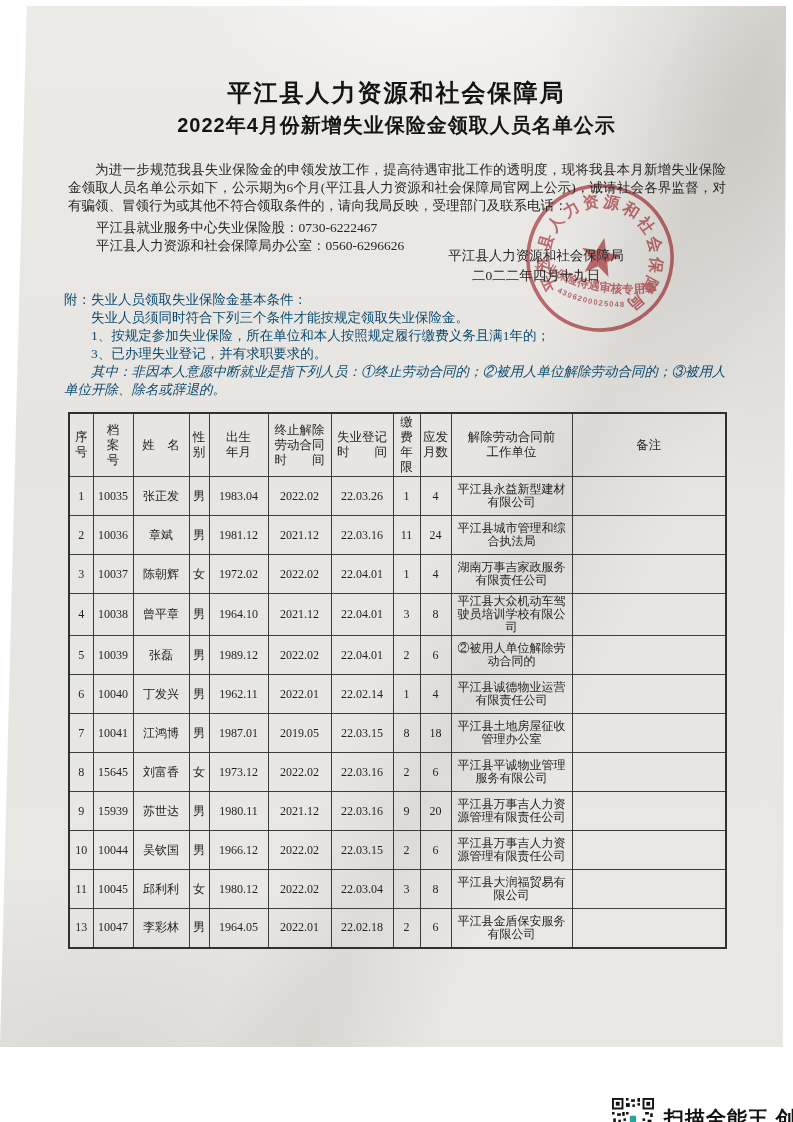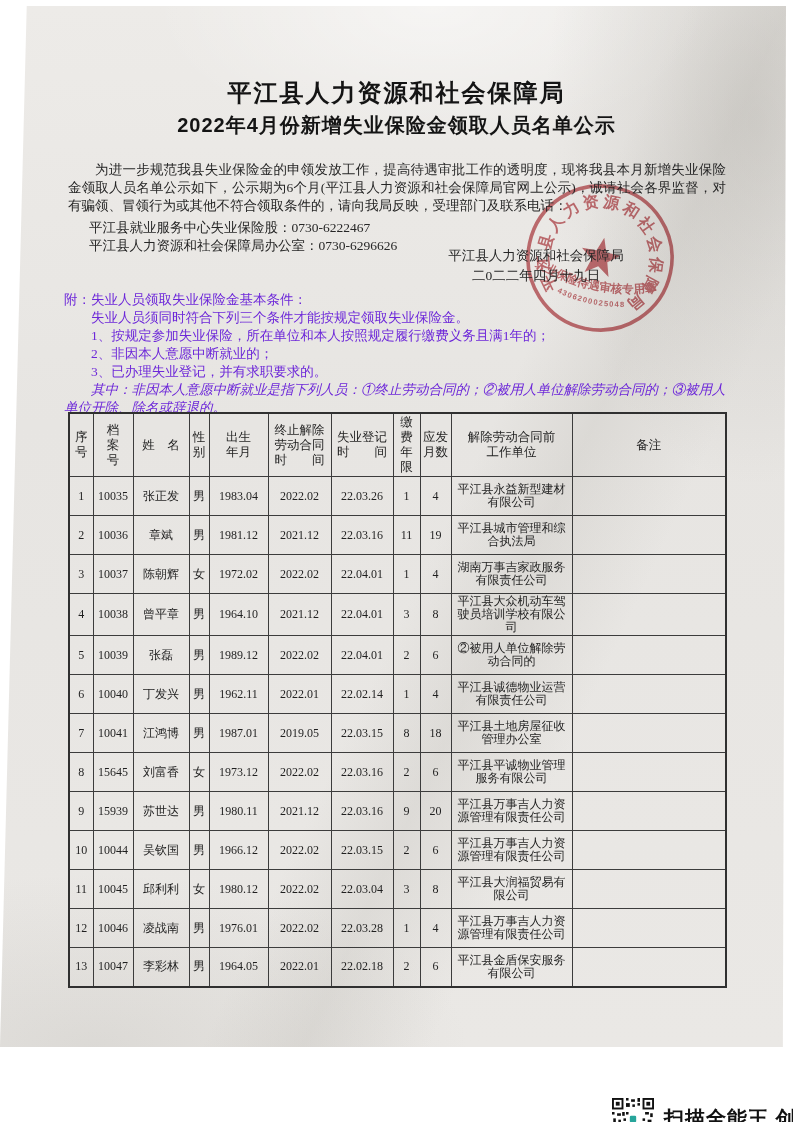--- a/index.html
+++ b/index.html
@@ -21,31 +21,31 @@
   }
   
   .doc-title{position:absolute;top:77px;left:0;width:100%;text-align:center;
     font-family:"Liberation Sans", sans-serif;font-weight:700;color:#141414;z-index:3;}
   .doc-title .l1{font-size:24px;line-height:31px;letter-spacing:2px;}
   .doc-title .l2{font-size:20px;line-height:34px;letter-spacing:1px;}
   
   .intro{position:absolute;top:157px;left:64px;width:666px;font-size:13.5px;
     line-height:18px;color:#262626;text-align:justify;z-index:3;}
   .intro p{margin:4px;text-indent:2em;font-family:Liberation Serif, serif;}
-  .contact{margin-left:25px;}
+  .contact{margin-left:32px;}
   
   .sig{position:absolute;top:246px;left:436px;width:200px;text-align:center;
     font-size:13.5px;line-height:20px;color:#262626;z-index:4;}
   
   .seal{position:absolute;left:520px;top:178px;width:160px;height:160px;
     transform:rotate(12deg);opacity:.82;mix-blend-mode:multiply;z-index:2;}
   .seal text{fill:#c0545a;font-weight:700;font-family:"Liberation Sans", sans-serif;}
   
   .notes{position:absolute;top:291px;left:64px;width:670px;font-size:13.5px;
-    line-height:18px;color:#6d28d9;z-index:3;}
+    line-height:18px;color:#0c4a6e;z-index:3;}
   .notes .ind{padding-left:27px;font-family:Liberation Serif, serif;}
   .notes .hang{text-indent:27px;font-style:italic;}
   
   table.pub{position:absolute;top:412px;left:68px;border-collapse:collapse;
     table-layout:fixed;font-size:12px;color:#1f1f1f;text-align:center;z-index:3;
     border:2px solid #303030;}
   table.pub th, table.pub td{border:1px solid #3c3c3c;padding:1px 2px;
     font-weight:normal;overflow:hidden;}
   table.pub thead tr{height:61px;}
   table.pub thead th{line-height:15px;font-size:12.5px;}
@@ -63,21 +63,21 @@
 <div class="paper"></div>
 
 <div class="doc-title">
   <div class="l1">平江县人力资源和社会保障局</div>
   <div class="l2">2022年4月份新增失业保险金领取人员名单公示</div>
 </div>
 
 <div class="intro">
   <p>为进一步规范我县失业保险金的申领发放工作，提高待遇审批工作的透明度，现将我县本月新增失业保险金领取人员名单公示如下，公示期为6个月(平江县人力资源和社会保障局官网上公示)，诚请社会各界监督，对有骗领、冒领行为或其他不符合领取条件的，请向我局反映，受理部门及联系电话：</p>
   <div class="contact">平江县就业服务中心失业保险股：0730-6222467</div>
-  <div class="contact">平江县人力资源和社会保障局办公室：0730-6296626</div>
+  <div class="contact">平江县人力资源和社会保障局办公室：0560-6296626</div>
 </div>
 
 <div class="sig">
   <div>平江县人力资源和社会保障局</div>
   <div>二0二二年四月十九日</div>
 </div>
 
 <svg class="seal" viewBox="0 0 200 200">
   <circle cx="100" cy="100" r="90" fill="none" stroke="#c0545a" stroke-width="4.5"></circle>
   <g id="seal-ring" font-size="20">
@@ -103,21 +103,20 @@
   <path id="seal-num-path" d="M 36,147 Q 100,170 164,147" fill="none"></path>
   <text font-size="9.5" letter-spacing="1.5">
     <textPath href="#seal-num-path" startOffset="50%" text-anchor="middle">4306200025048</textPath>
   </text>
 </svg>
 
 <div class="notes">
   <div>附：失业人员领取失业保险金基本条件：</div>
   <div class="ind">失业人员须同时符合下列三个条件才能按规定领取失业保险金。</div>
   <div class="ind">1、按规定参加失业保险，所在单位和本人按照规定履行缴费义务且满1年的；</div>
-  <div class="ind">2、非因本人意愿中断就业的；</div>
   <div class="ind">3、已办理失业登记，并有求职要求的。</div>
   <div class="hang">其中：非因本人意愿中断就业是指下列人员：①终止劳动合同的；②被用人单位解除劳动合同的；③被用人单位开除、除名或辞退的。</div>
 </div>
 
 <table class="pub" id="pub-table">
   <colgroup id="pub-cols">
       <col style="width: 24px;">
       <col style="width: 40px;">
       <col style="width: 56px;">
       <col style="width: 20px;">
@@ -160,21 +159,21 @@
       </tr>
       <tr>
         <td>2</td>
         <td>10036</td>
         <td>章斌</td>
         <td>男</td>
         <td>1981.12</td>
         <td>2021.12</td>
         <td>22.03.16</td>
         <td>11</td>
-        <td>19</td>
+        <td>24</td>
         <td>平江县城市管理和综合执法局</td>
         <td></td>
       </tr>
       <tr>
         <td>3</td>
         <td>10037</td>
         <td>陈朝辉</td>
         <td>女</td>
         <td>1972.02</td>
         <td>2022.02</td>
@@ -279,33 +278,20 @@
         <td>11</td>
         <td>10045</td>
         <td>邱利利</td>
         <td>女</td>
         <td>1980.12</td>
         <td>2022.02</td>
         <td>22.03.04</td>
         <td>3</td>
         <td>8</td>
         <td>平江县大润福贸易有限公司</td>
-        <td></td>
-      </tr>
-      <tr>
-        <td>12</td>
-        <td>10046</td>
-        <td>凌战南</td>
-        <td>男</td>
-        <td>1976.01</td>
-        <td>2022.02</td>
-        <td>22.03.28</td>
-        <td>1</td>
-        <td>4</td>
-        <td>平江县万事吉人力资源管理有限责任公司</td>
         <td></td>
       </tr>
       <tr>
         <td>13</td>
         <td>10047</td>
         <td>李彩林</td>
         <td>男</td>
         <td>1964.05</td>
         <td>2022.01</td>
         <td>22.02.18</td>

